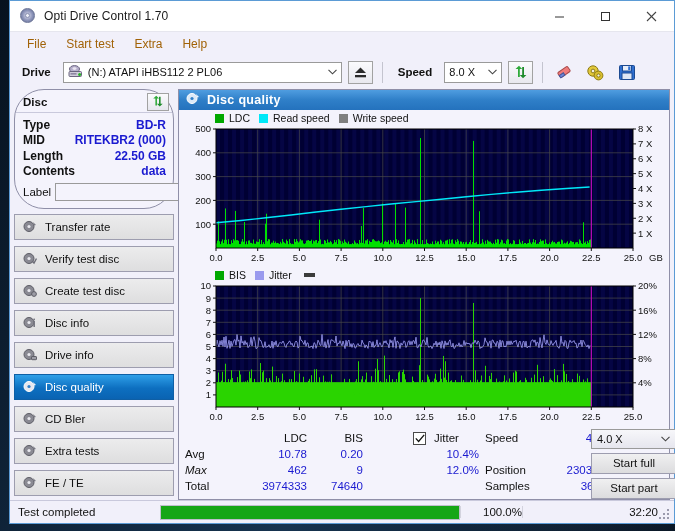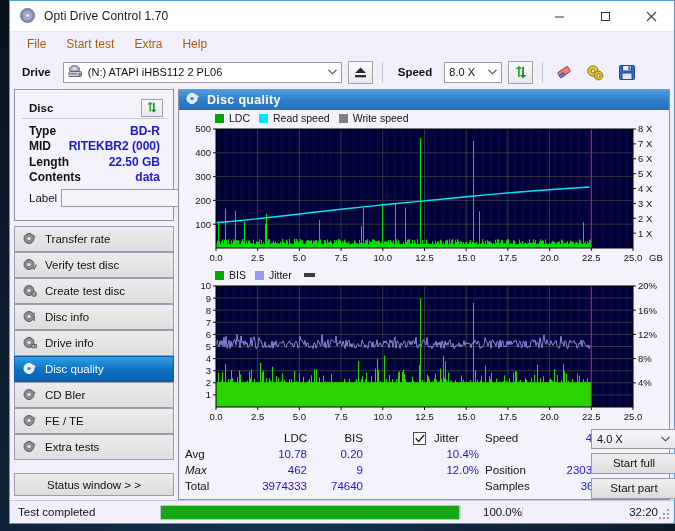--- a/index.html
+++ b/index.html
@@ -85,41 +85,41 @@
     display:flex;align-items:center;justify-content:center;
   }
   .tb-plainbtn { width:25px;height:23px;display:flex;align-items:center;justify-content:center; }
   .tb-sep { width:1px; height:21px; background:#c4c4cf; margin:0 3px; }
 
   
   #body { flex:1; display:flex; padding:0 4px 0 4px; gap:4px; min-height:0; }
   
   #left { width:160px; display:flex; flex-direction:column; }
   .panel { border:1px solid #8f8fa8; background:#f4f3fc; }
-  #disc-panel { padding:7px; }
+  #disc-panel { padding:1px;border-radius:30px; }
   #disc-head {
     display:flex; align-items:center; height:22px; padding:0 3px 0 7px;
     border-bottom:1px solid #c9c9dc;
   }
   #disc-head .t { font-size:11.5px; font-weight:bold; color:#111; }
   #disc-refresh {
     margin-left:auto; width:22px;height:18px;border:1px solid #a2a2a2;
     background:linear-gradient(#fbfbfd,#e6e6ee); display:flex;align-items:center;justify-content:center;
   }
   #disc-rows { padding:3px 6px 5px 7px; }
   .drow { display:flex; align-items:flex-end; font-size:12px; height:15.5px;font-weight:bold; }
   .drow .k { color:#111; }
   .drow .v { margin-left:auto; color:#1a1ad0; }
   #label-row { display:flex; align-items:center; margin-top:3px; gap:4px; }
   #label-row .k { font-size:11.5px; color:#111; }
   #label-input { flex:1; height:18px; border:1px solid #9a9a9a; background:#f4f3fc; }
   #label-btn { width:21px;height:21px;border:1px solid #a2a2a2;background:linear-gradient(#fbfbfd,#e6e6ee);
     display:flex;align-items:center;justify-content:center;}
 
-  #nav { margin-top:5px; display:flex; flex-direction:column; gap:0; }
+  #nav { margin-top:5px; display:flex; flex-direction:column; gap:6px; }
   .navbtn {
     height:26px; border:1px solid #9d9daf;
     background:linear-gradient(#ececed,#dededf);
     display:flex; align-items:center; padding-left:8px; gap:8px;
     font-size:11.5px; color:#111;
   }
   .navbtn.sel {
     background:linear-gradient(#2f9fe8,#0d6fc0 55%,#0a63b2);
     border:1px solid #0f5fa5; color:#ffffff;
   }
@@ -405,31 +405,31 @@
             <span class="nav-lbl">CD Bler</span>
           </div>
           <div class="navbtn">
             <span>
               <svg width="14" height="13" viewBox="0 0 14 13">
                   <circle cx="6" cy="6.5" r="5" fill="#8a8a93" stroke="#5d5d66"></circle>
                   <circle cx="6" cy="6.5" r="1.6" fill="#e8e8ee"></circle>
                   <path d="M10 2 L13 5 L11 5.5 Z" fill="#7a7a84"></path>
                 </svg>
             </span>
-            <span class="nav-lbl">FE / TE</span>
+            <span class="nav-lbl">Extra tests</span>
           </div>
           <div class="navbtn">
             <span>
               <svg width="14" height="13" viewBox="0 0 14 13">
                   <circle cx="6" cy="6.5" r="5" fill="#8a8a93" stroke="#5d5d66"></circle>
                   <circle cx="6" cy="6.5" r="1.6" fill="#e8e8ee"></circle>
                   <path d="M10 2 L13 5 L11 5.5 Z" fill="#7a7a84"></path>
                 </svg>
             </span>
-            <span class="nav-lbl">Extra tests</span>
+            <span class="nav-lbl">FE / TE</span>
           </div>
         </div>
 
         <div id="nav-spacer"></div>
         <div id="status-win-btn">Status window &gt; &gt;</div>
       </div>
 
       <div id="right">
         <div id="dq-head">
           <span>

